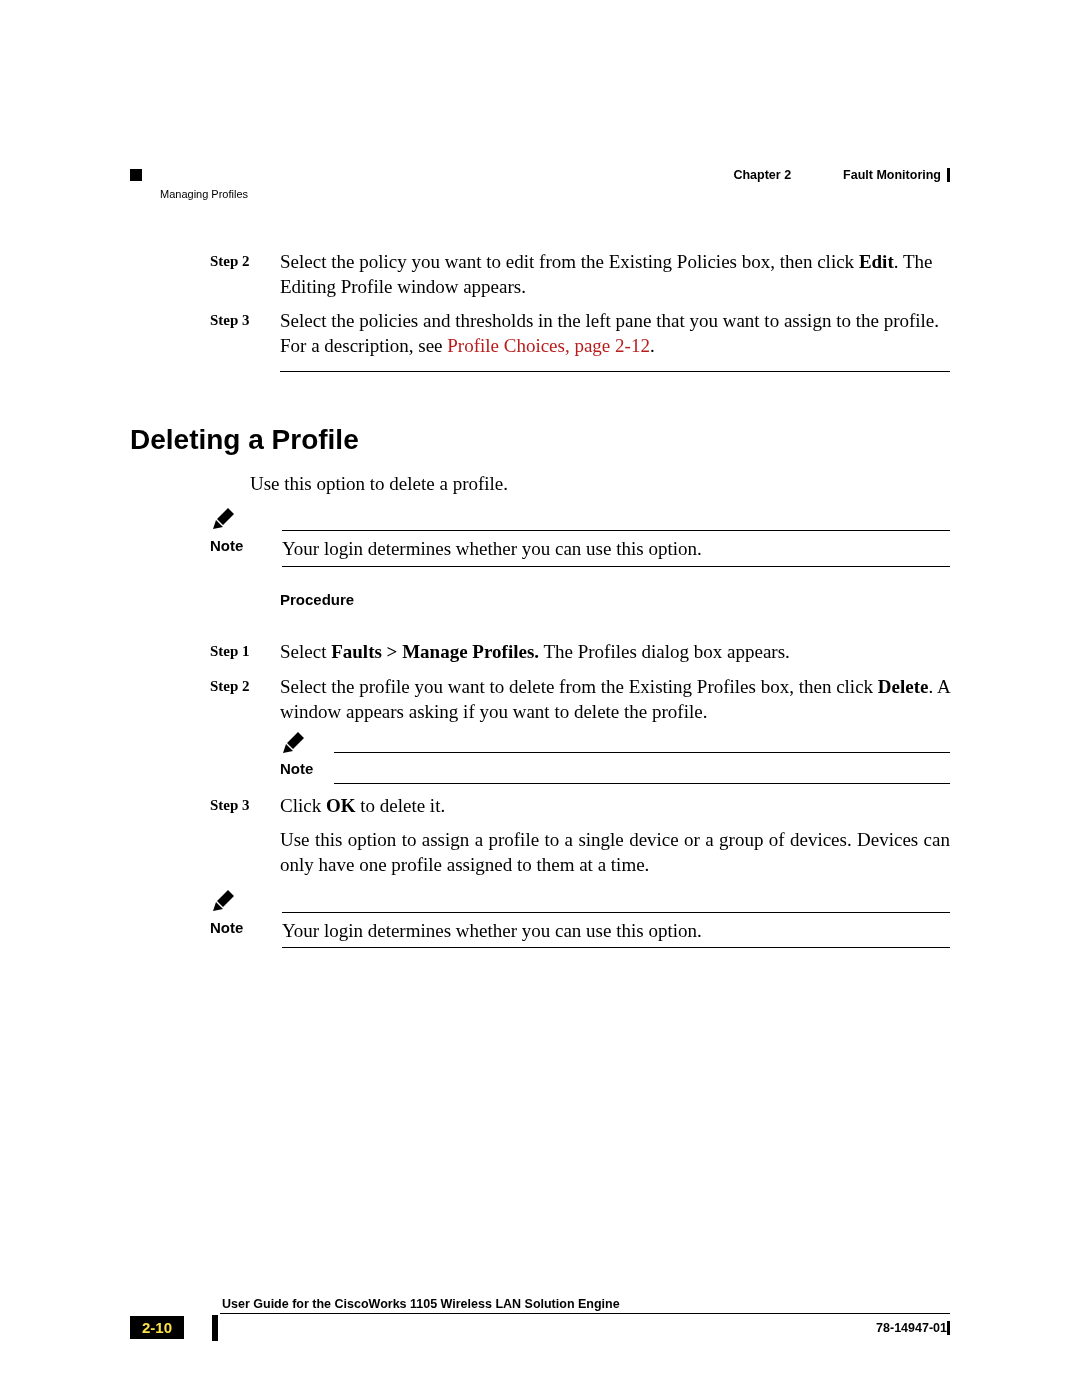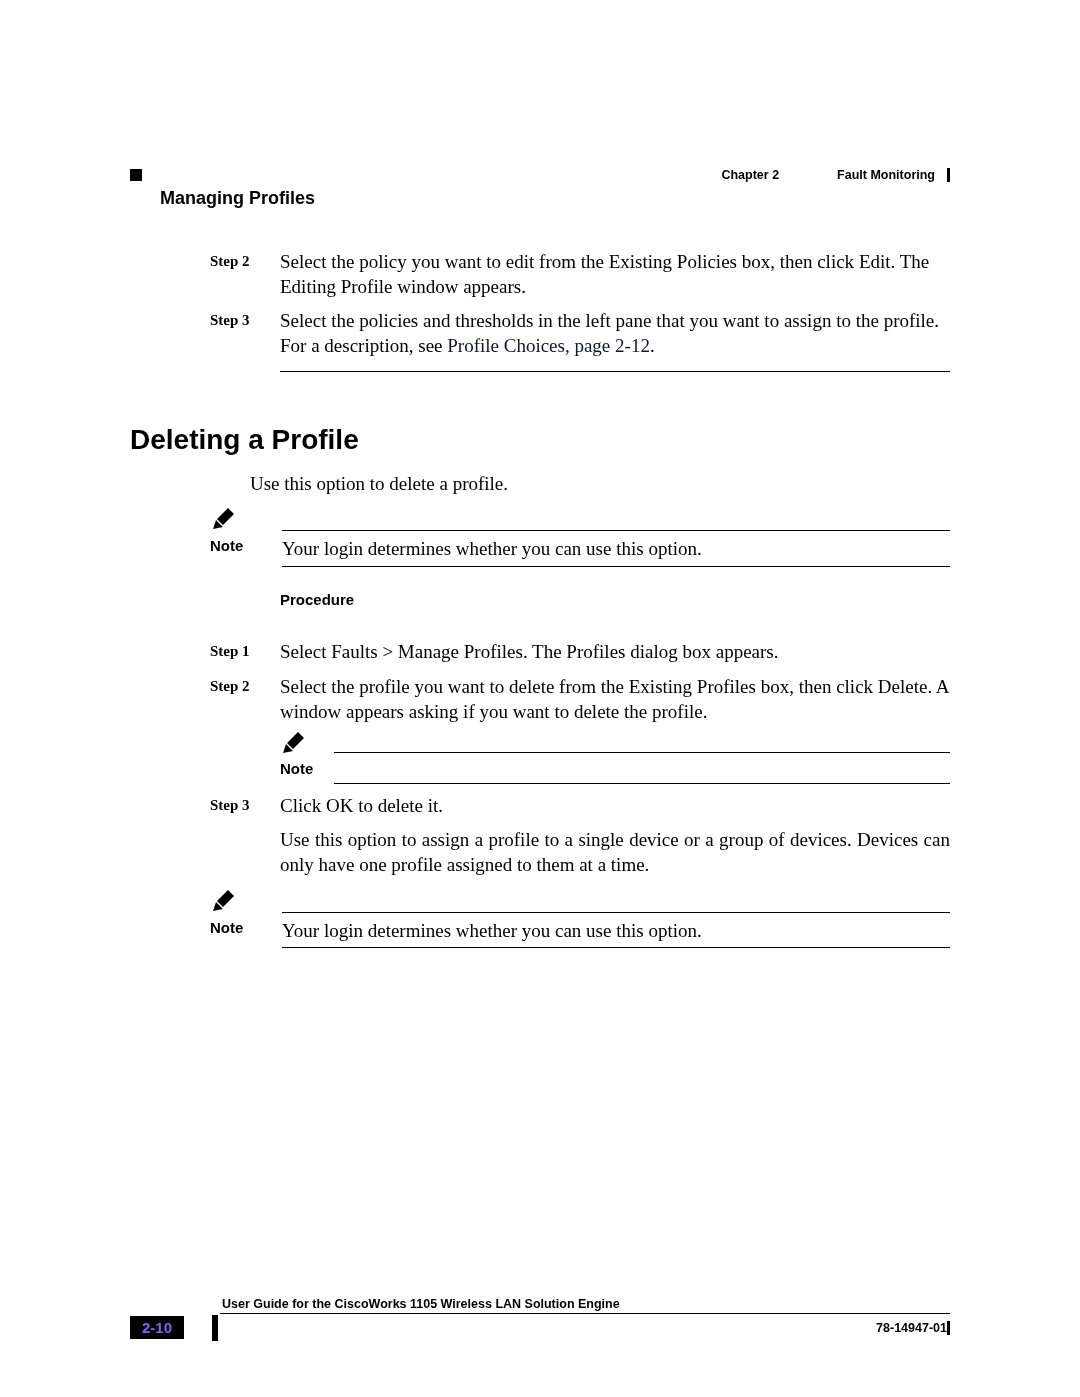--- a/index.html
+++ b/index.html
@@ -36,35 +36,35 @@
     }
     .header-square {
       width: 12px;
       height: 12px;
       background: #000;
       display: inline-block;
     }
     .header-right {
       display: flex;
       align-items: center;
-      gap: 12px;
+      gap: 6px;
       justify-content: space-between;
     }
     .header-bar {
       width: 3px;
       height: 14px;
       background: #000;
     }
     .section-label {
       position: absolute;
       top: 188px;
       left: 160px;
       font-family: Arial, Helvetica, sans-serif;
-      font-size: 18px;
-      font-weight: bold;
+      font-size: 11px;
+      font-weight: normal;
     }
     .content {
       margin-top: 85px;
       margin-left: 80px;
     }
     .step-row {
       display: flex;
       align-items: flex-start;
       margin-bottom: 10px;
     }
@@ -73,23 +73,23 @@
       font-weight: bold;
       font-size: 15px;
       width: 70px;
       flex-shrink: 0;
       padding-top: 3px;
     }
     .step-body {
       flex: 1;
       line-height: 1.3;
     }
-    .step-body b { font-weight: normal; }
+    .step-body b { font-weight: bold; }
     a.cross-ref {
-      color: #0f172a;
+      color: #b91c1c;
       text-decoration: none;
     }
     .divider {
       border: none;
       border-top: 1.5px solid #000;
       margin: 12px 0 0 70px;
     }
     .h2 {
       font-family: Arial, Helvetica, sans-serif;
       font-weight: bold;
@@ -198,21 +198,21 @@
       display: flex;
       align-items: center;
       margin-top: 2px;
     }
     .footer-left {
       display: flex;
       align-items: center;
     }
     .page-badge {
       background: #000;
-      color: #8b5cf6;
+      color: #fde047;
       font-family: Arial, Helvetica, sans-serif;
       font-weight: bold;
       font-size: 15px;
       padding: 3px 12px;
       margin-right: 8px;
       text-align: right;
     }
     .footer-thickbar {
       width: 6px;
       height: 26px;

